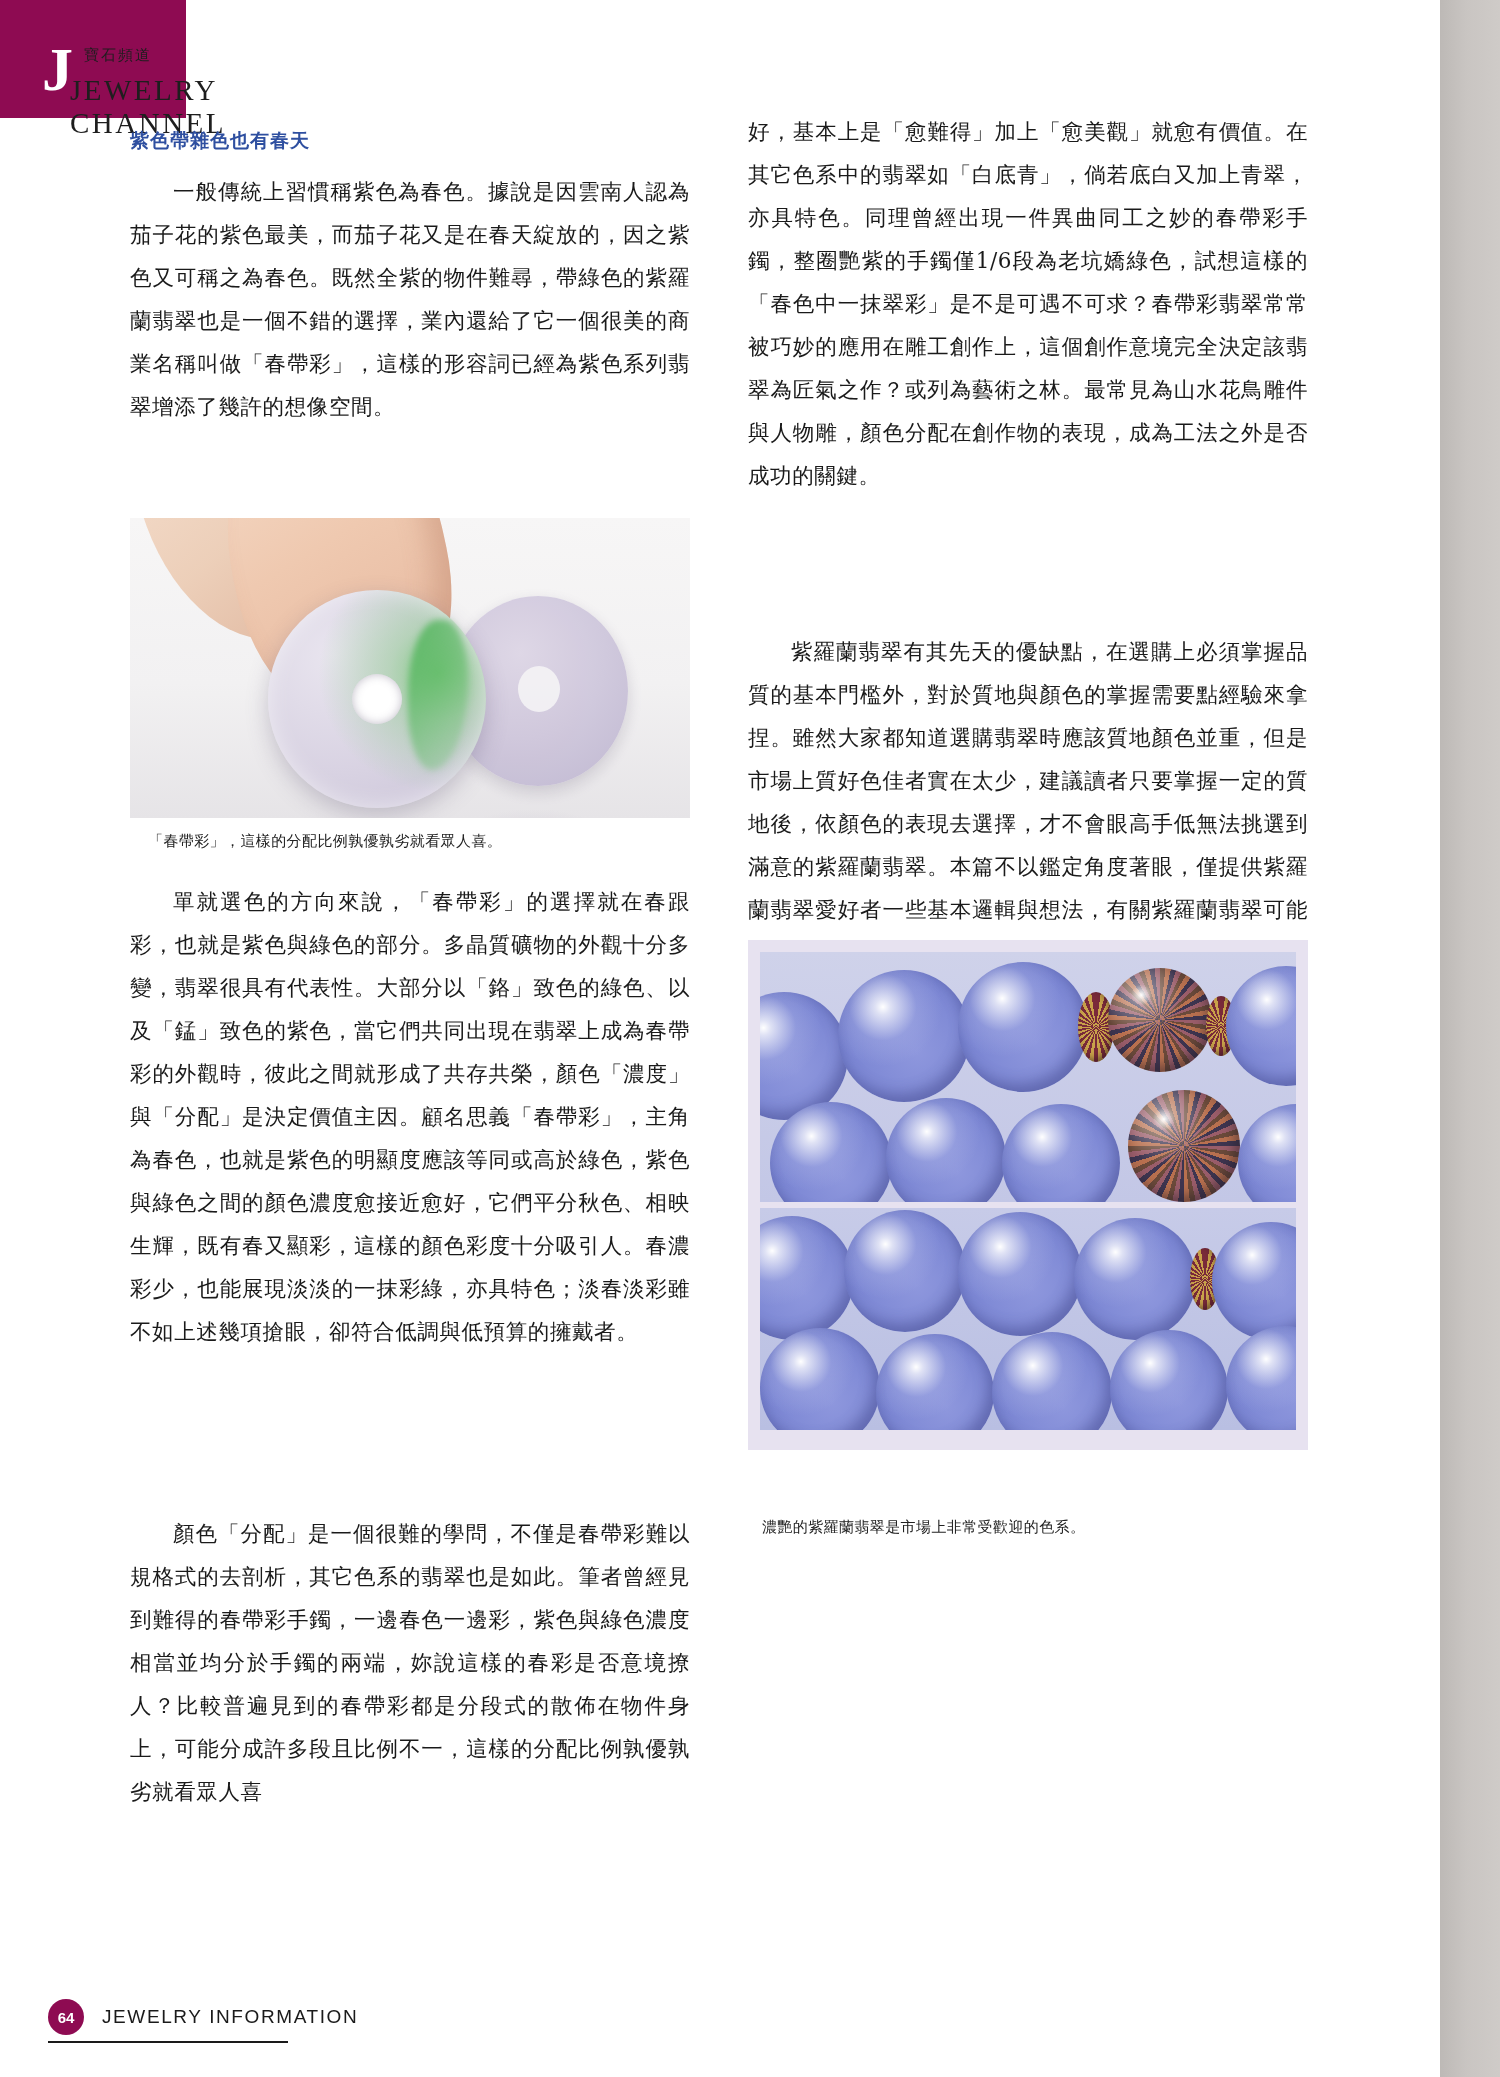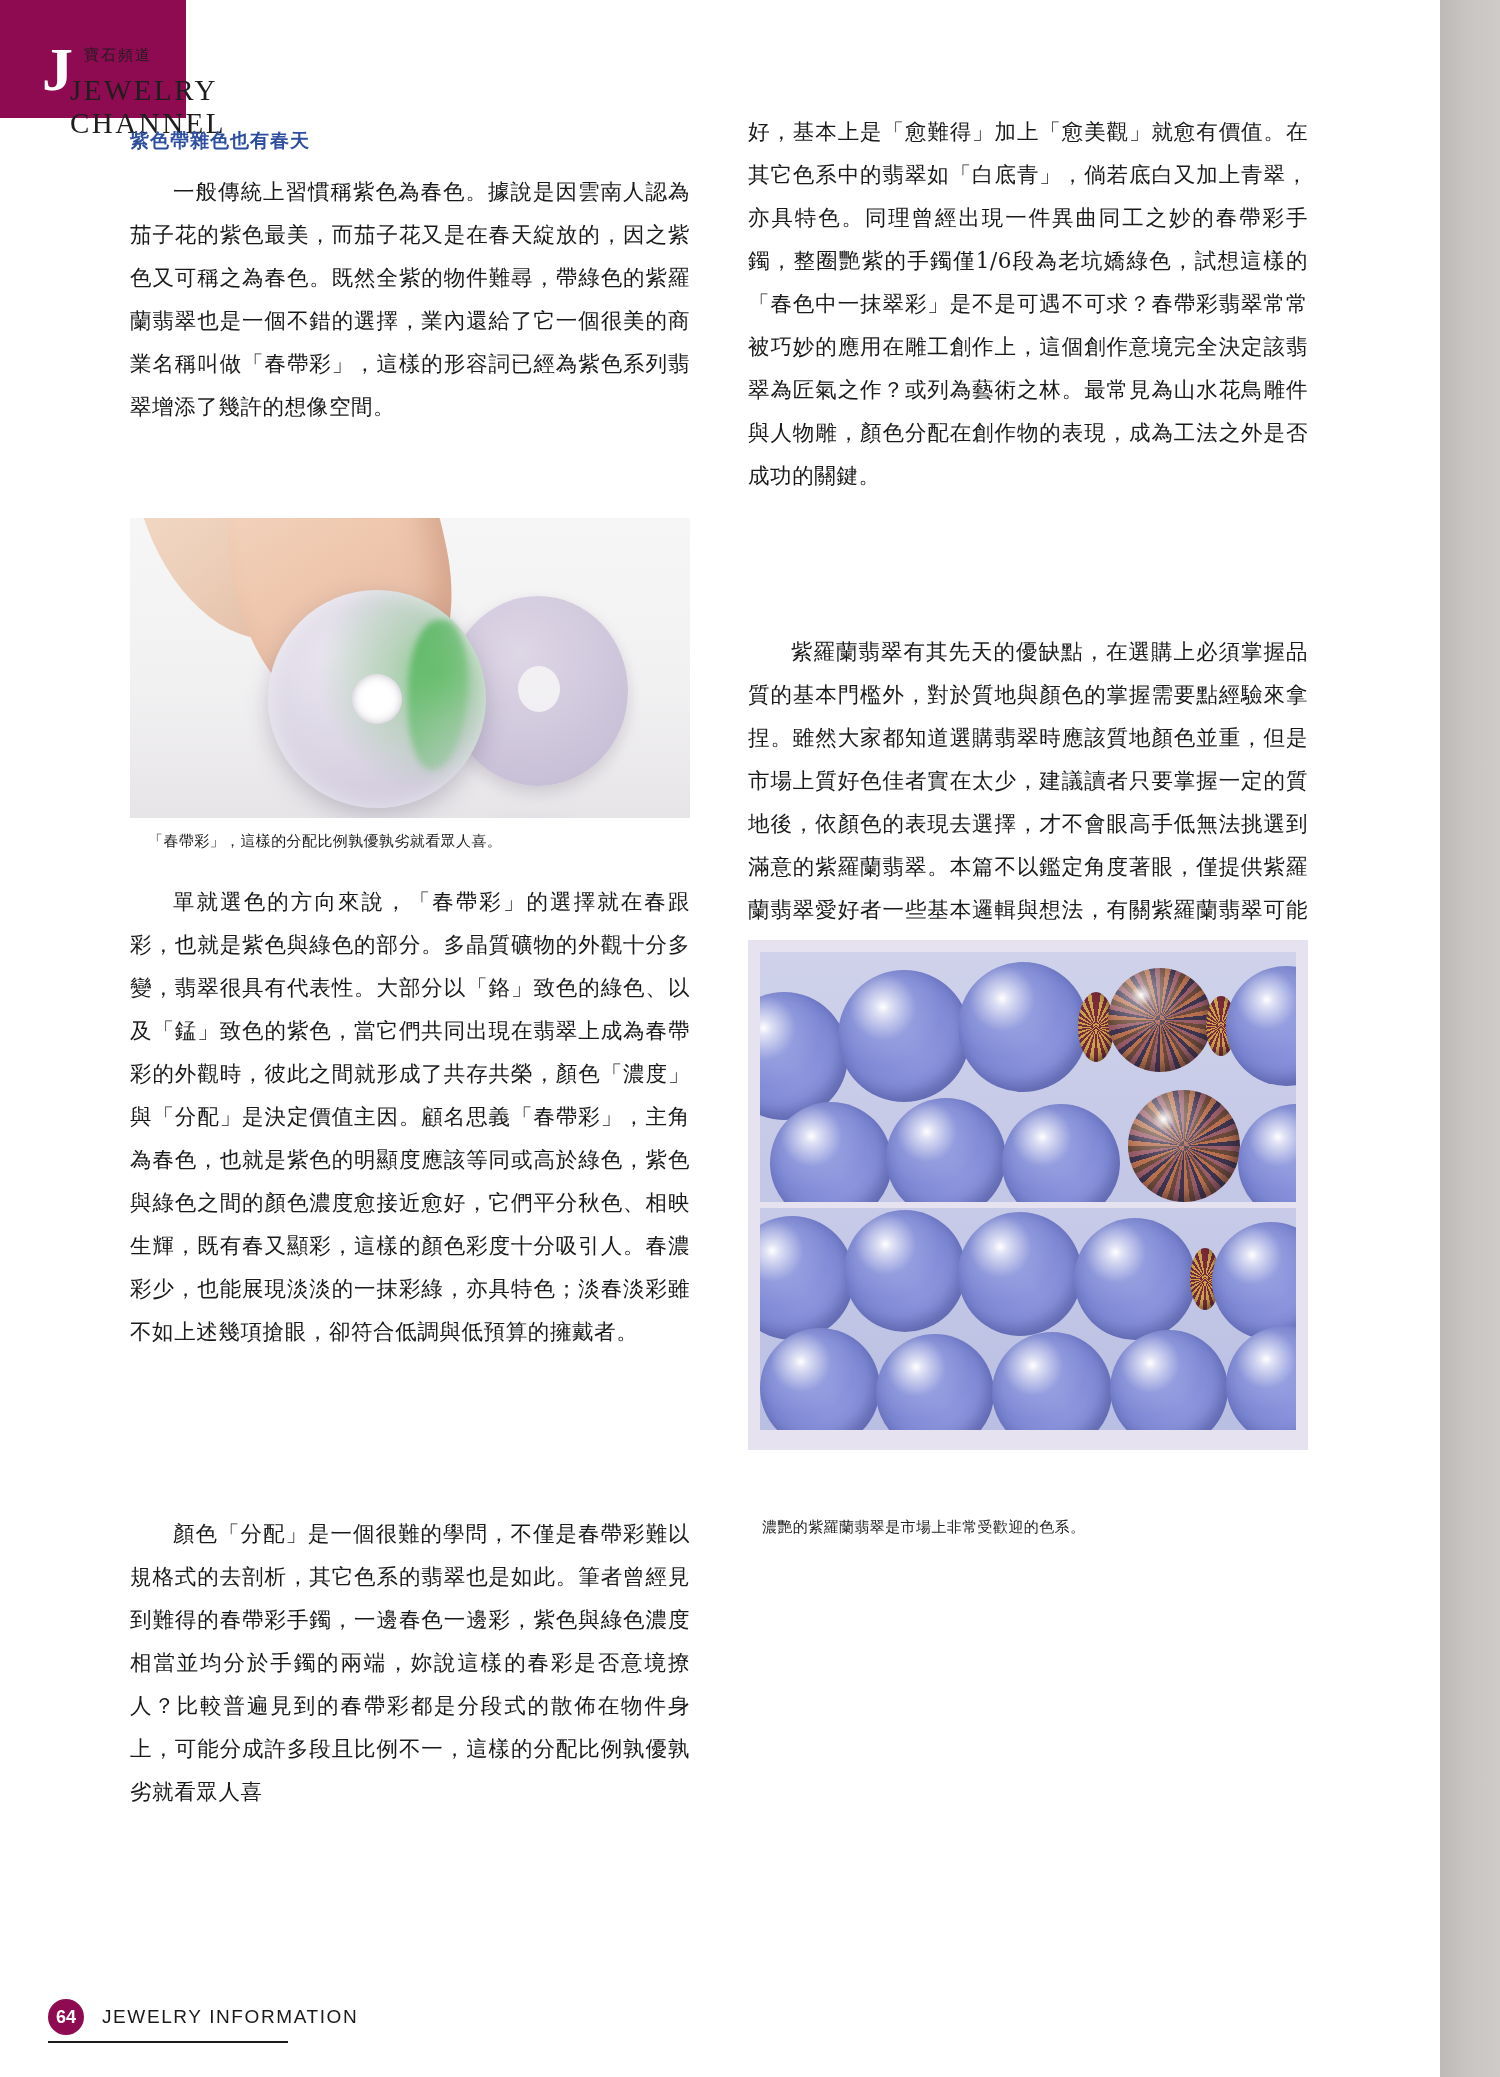--- a/index.html
+++ b/index.html
@@ -250,21 +250,21 @@
     left: 48px; bottom: 42px;
     display: flex;
     align-items: center;
   }
   .folio {
     width: 36px; height: 36px;
     border-radius: 50%;
     background: #8e0b52;
     color: #fff;
     font-family: "Liberation Sans", sans-serif;
-    font-size: 18px;
+    font-size: 15px;
     font-weight: bold;
     display: flex;
     align-items: center;
     justify-content: center;
   }
   .footer-text {
     margin-left: 18px;
     font-family: "Liberation Sans", sans-serif;
     font-size: 19px;
     letter-spacing: 1.6px;

